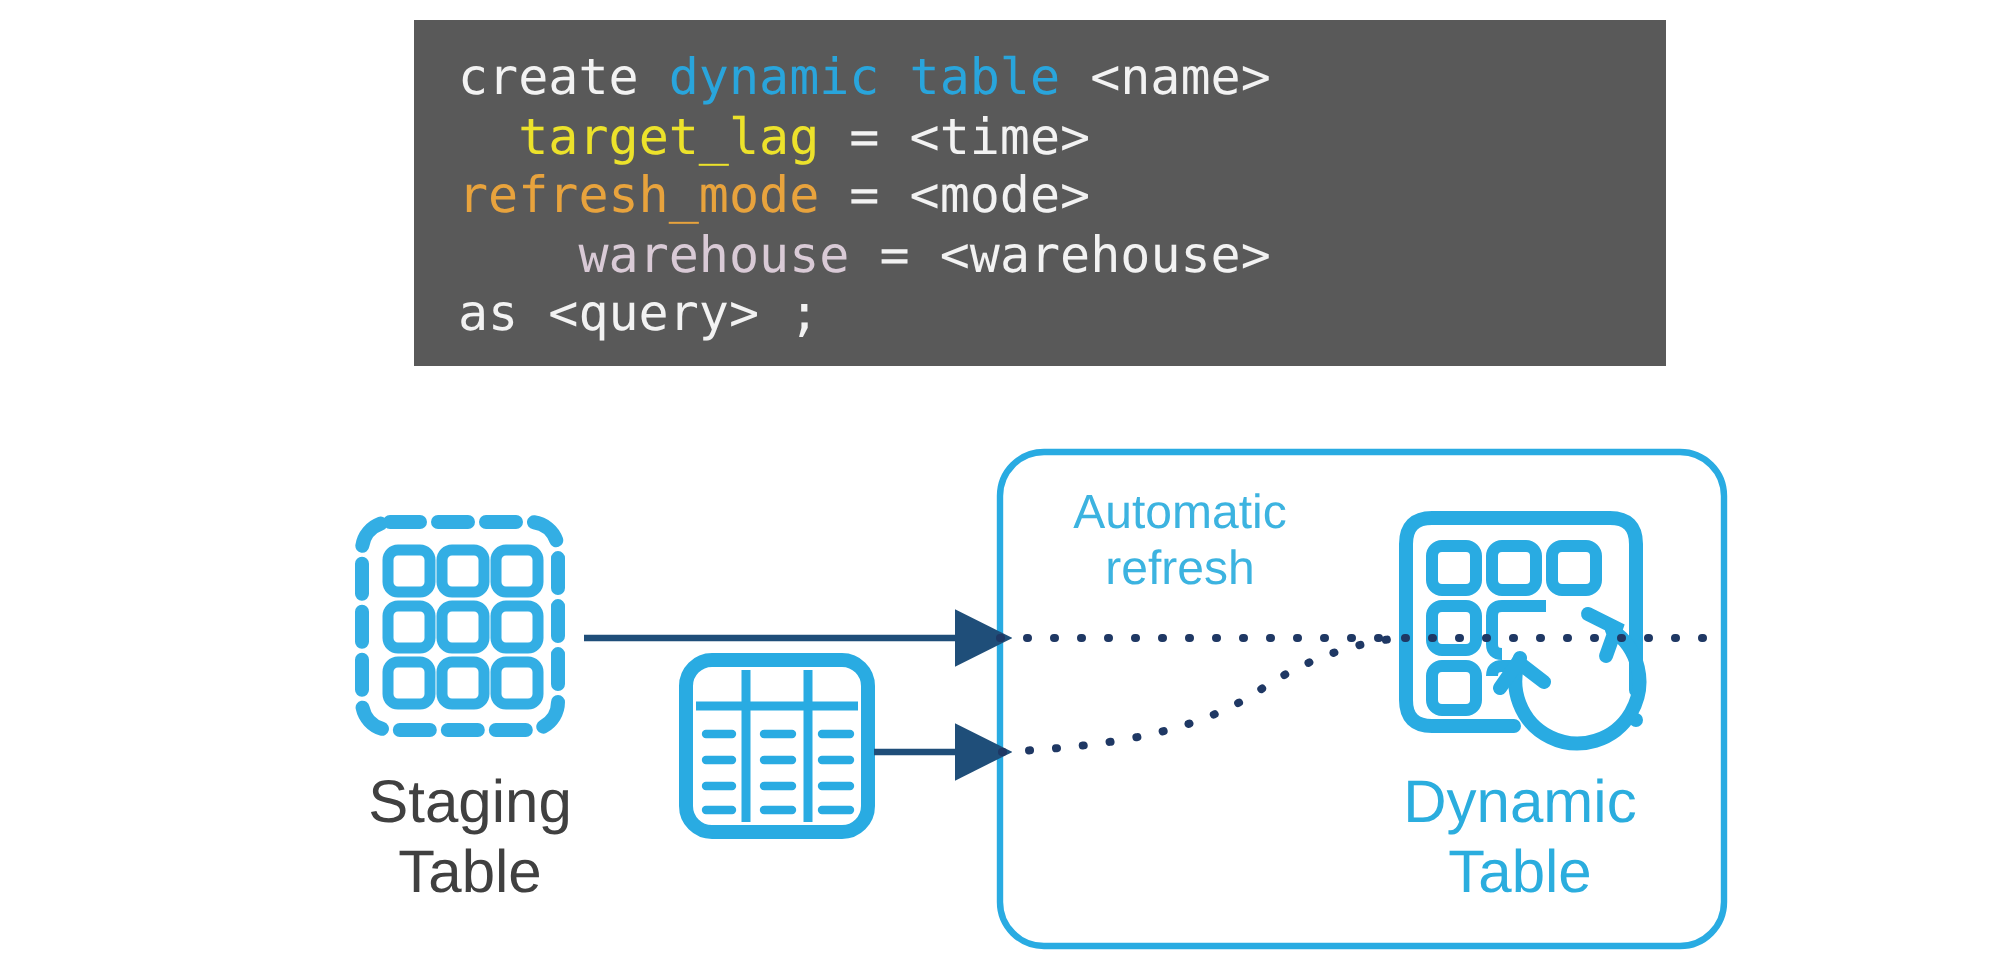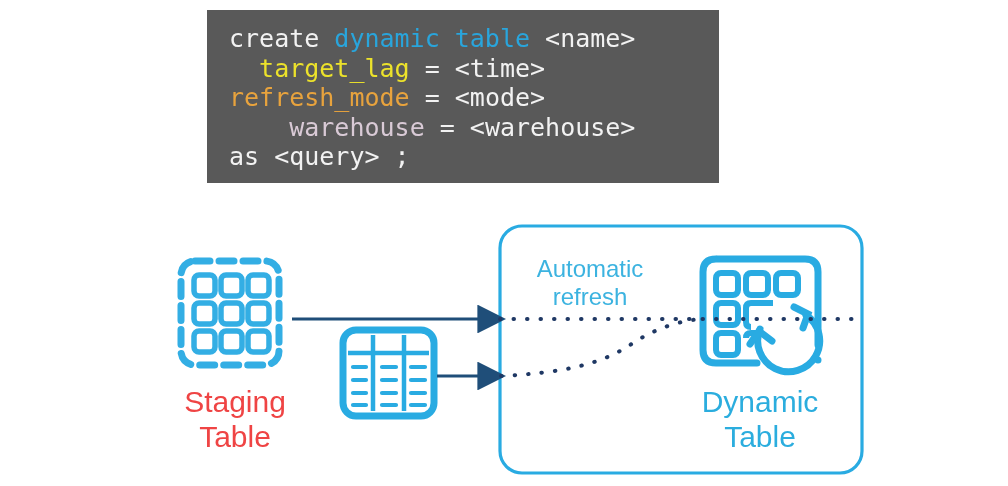--- a/index.html
+++ b/index.html
@@ -13,21 +13,21 @@
     position: relative;
     overflow: hidden;
     font-family: "Liberation Sans", sans-serif;
   }
 
   
   #code-block {
     position: absolute;
     left: 207px;
     top: 10px;
-    width: 512px;
+    width: 626px;
     height: 173px;
     background: #595959;
     box-sizing: border-box;
     padding: 14px 0 0 22px;
   }
   #code-block pre {
     margin: 0;
     font-family: "DejaVu Sans Mono", "Liberation Mono", monospace;
     font-size: 25px;
     line-height: 29.5px;
@@ -63,25 +63,25 @@
     font-family: "Liberation Sans", sans-serif;
     line-height: 1.16;
     white-space: pre-line;
   }
   #label-staging {
     left: 140px;
     top: 190px;
     width: 190px;
     font-size: 30px;
     font-weight: 400;
-    color: #ef4444;
+    color: #404040;
   }
   #label-automatic {
     left: 510px;
-    top: 60px;
+    top: 48px;
     width: 160px;
     font-size: 24px;
     font-weight: 400;
     color: #3cb3e0;
   }
   #label-dynamic {
     left: 660px;
     top: 190px;
     width: 200px;
     font-size: 30px;

